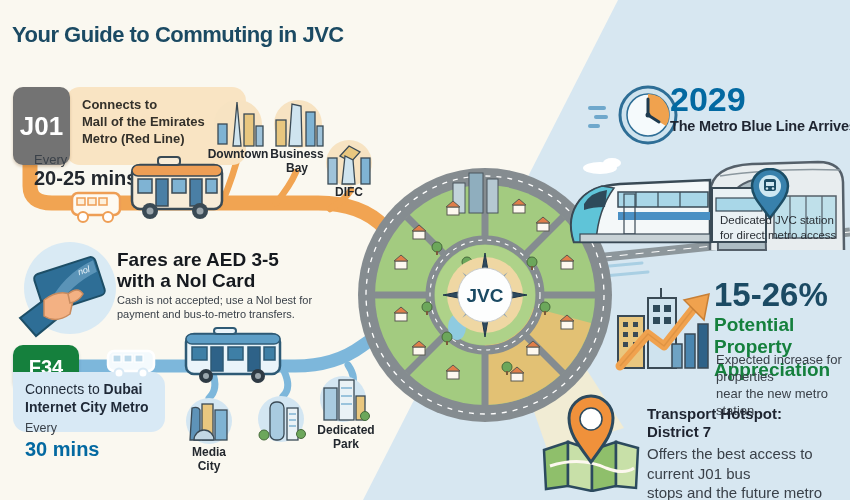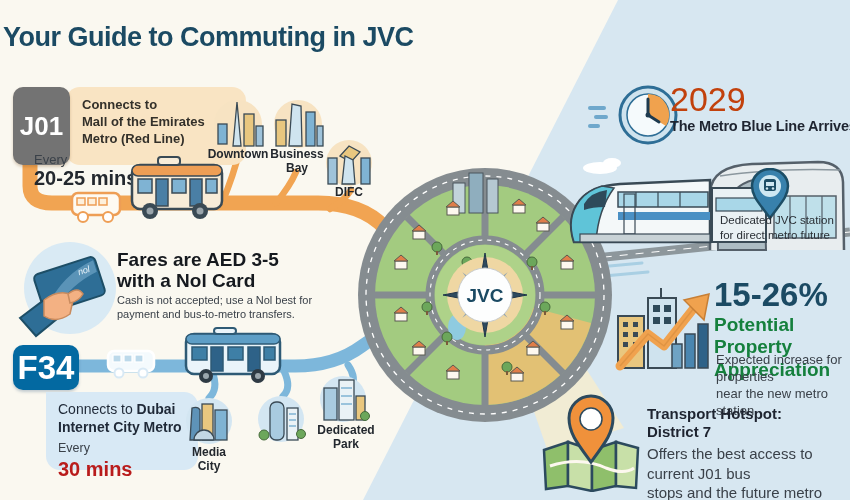--- a/index.html
+++ b/index.html
@@ -5,50 +5,50 @@
   * { margin:0; padding:0; box-sizing:border-box; }
   body { font-family:"Liberation Sans", sans-serif; background:#e5e5e5; }
   .canvas {
     position:relative; width:850px; height:500px; overflow:hidden;
     background:#FAF8F0; margin:0 auto;
   }
   svg { display:block; }
   .abs { position:absolute; }
   .pre { white-space:pre-line; }
 
-  .title { left:3px; top:22px; font-size:27px; font-weight:800; color:#1B4A63; letter-spacing:-0.5px; }
+  .title { left:12px; top:22px; font-size:22px; font-weight:800; color:#1B4A63; letter-spacing:-0.5px; }
 
   
   .j01-box { left:66px; top:87px; width:180px; height:78px; background:#F9E4C3; border-radius:14px;
              padding:10px 10px 10px 16px; font-size:13px; font-weight:700; color:#33302A; line-height:1.3; }
   .j01-badge { left:13px; top:87px; width:57px; height:78px; background:#737373; border-radius:10px;
                display:flex; align-items:center; justify-content:center; color:#fff; font-size:26px; font-weight:800;
                box-shadow:0 2px 3px rgba(120,70,20,.25); }
   .j01-every { left:34px; top:152px; font-size:13px; color:#3A4149; }
   .j01-mins  { left:34px; top:167px; font-size:20px; font-weight:800; color:#23282E; }
 
   
   .dest { font-size:12px; font-weight:700; color:#23282E; text-align:center; line-height:1.15; }
 
   
   .fares-head { left:117px; top:250px; font-size:19px; font-weight:800; color:#15191E; line-height:1.1; }
   .fares-sub  { left:117px; top:293px; font-size:11px; color:#3A4149; line-height:1.3; }
 
   
-  .f34-badge { left:13px; top:345px; width:66px; height:45px; background:#0369a1; border-radius:10px;
-               display:flex; align-items:center; justify-content:center; color:#fff; font-size:33px; font-weight:800;
+  .f34-badge { left:13px; top:345px; width:66px; height:45px; background:#15803d; border-radius:10px;
+               display:flex; align-items:center; justify-content:center; color:#fff; font-size:20px; font-weight:800;
                box-shadow:0 2px 3px rgba(30,70,110,.25); }
-  .f34-box { left:13px; top:392px; width:152px; height:78px; background:#D8E9F5; border-radius:0 14px 14px 14px;
-             padding:9px 8px 8px 12px; font-size:14px; color:#1F2937; line-height:1.25;margin-left:33px; }
+  .f34-box { left:13px; top:372px; width:152px; height:60px; background:#D8E9F5; border-radius:0 14px 14px 14px;
+             padding:9px 8px 8px 12px; font-size:14px; color:#1F2937; line-height:1.25; }
   .f34-box b { font-weight:800; }
   .f34-every { font-size:12.5px; color:#3A4149; margin-top:5px; }
-  .f34-mins  { font-size:20px; font-weight:800; color:#b91c1c; }
-
-  
-  .year { left:670px; top:80px; font-size:34px; font-weight:400; color:#c2410c; }
+  .f34-mins  { font-size:20px; font-weight:800; color:#0369a1; }
+
+  
+  .year { left:670px; top:80px; font-size:34px; font-weight:700; color:#0369a1; }
   .year-head { left:670px; top:118px; font-size:14.5px; font-weight:700; color:#1E2430; white-space:nowrap; letter-spacing:-0.2px; }
   .station-note { left:720px; top:213px; font-size:11.5px; color:#2A2F35; line-height:1.3; }
 
   
   .prop-value { left:714px; top:276px; font-size:33px; font-weight:800; color:#1B4A63; }
   .prop-head  { left:714px; top:314px; font-size:19px; font-weight:800; color:#15803d; line-height:1.18; }
   .prop-sub   { left:716px; top:352px; font-size:13px; color:#3A4149; line-height:1.3; }
 
   
   .hot-head { left:647px; top:405px; font-size:15px; font-weight:800; color:#1E2430; line-height:1.2; }
@@ -332,21 +332,21 @@
 
   <svg class="abs" style="left:748px;top:168px" width="44" height="52" viewBox="0 0 44 52">
     <path d="M22,50 C12,36 4,29 4,18 A18 17 0 1 1 40,18 C40,29 32,36 22,50 Z" fill="#3881AC" stroke="#1D4E66" stroke-width="2.5"></path>
     <circle cx="22" cy="18" r="11" fill="#CFE8F2"></circle>
     <rect x="16" y="11" width="12" height="12" rx="2.5" fill="#1D4E66"></rect>
     <rect x="18" y="14" width="8" height="4" fill="#CFE8F2"></rect>
     <circle cx="19" cy="20.5" r="1.2" fill="#CFE8F2"></circle>
       <circle cx="25" cy="20.5" r="1.2" fill="#CFE8F2"></circle>
   </svg>
   <div class="abs station-note pre">Dedicated JVC station
-for direct metro future</div>
+for direct metro access</div>
 
   <svg class="abs" style="left:612px;top:280px" width="100" height="94" viewBox="0 0 100 94">
     <rect x="6" y="36" width="26" height="52" fill="#E9C77F" stroke="#3A4A55" stroke-width="2"></rect>
     <rect x="11" y="42" width="5" height="5" fill="#3A4A55"></rect>
       <rect x="21" y="42" width="5" height="5" fill="#3A4A55"></rect>
     <rect x="11" y="52" width="5" height="5" fill="#3A4A55"></rect>
       <rect x="21" y="52" width="5" height="5" fill="#3A4A55"></rect>
     <rect x="11" y="62" width="5" height="5" fill="#3A4A55"></rect>
       <rect x="21" y="62" width="5" height="5" fill="#3A4A55"></rect>
     <line x1="49" y1="18" x2="49" y2="8" stroke="#3A4A55" stroke-width="2"></line>

